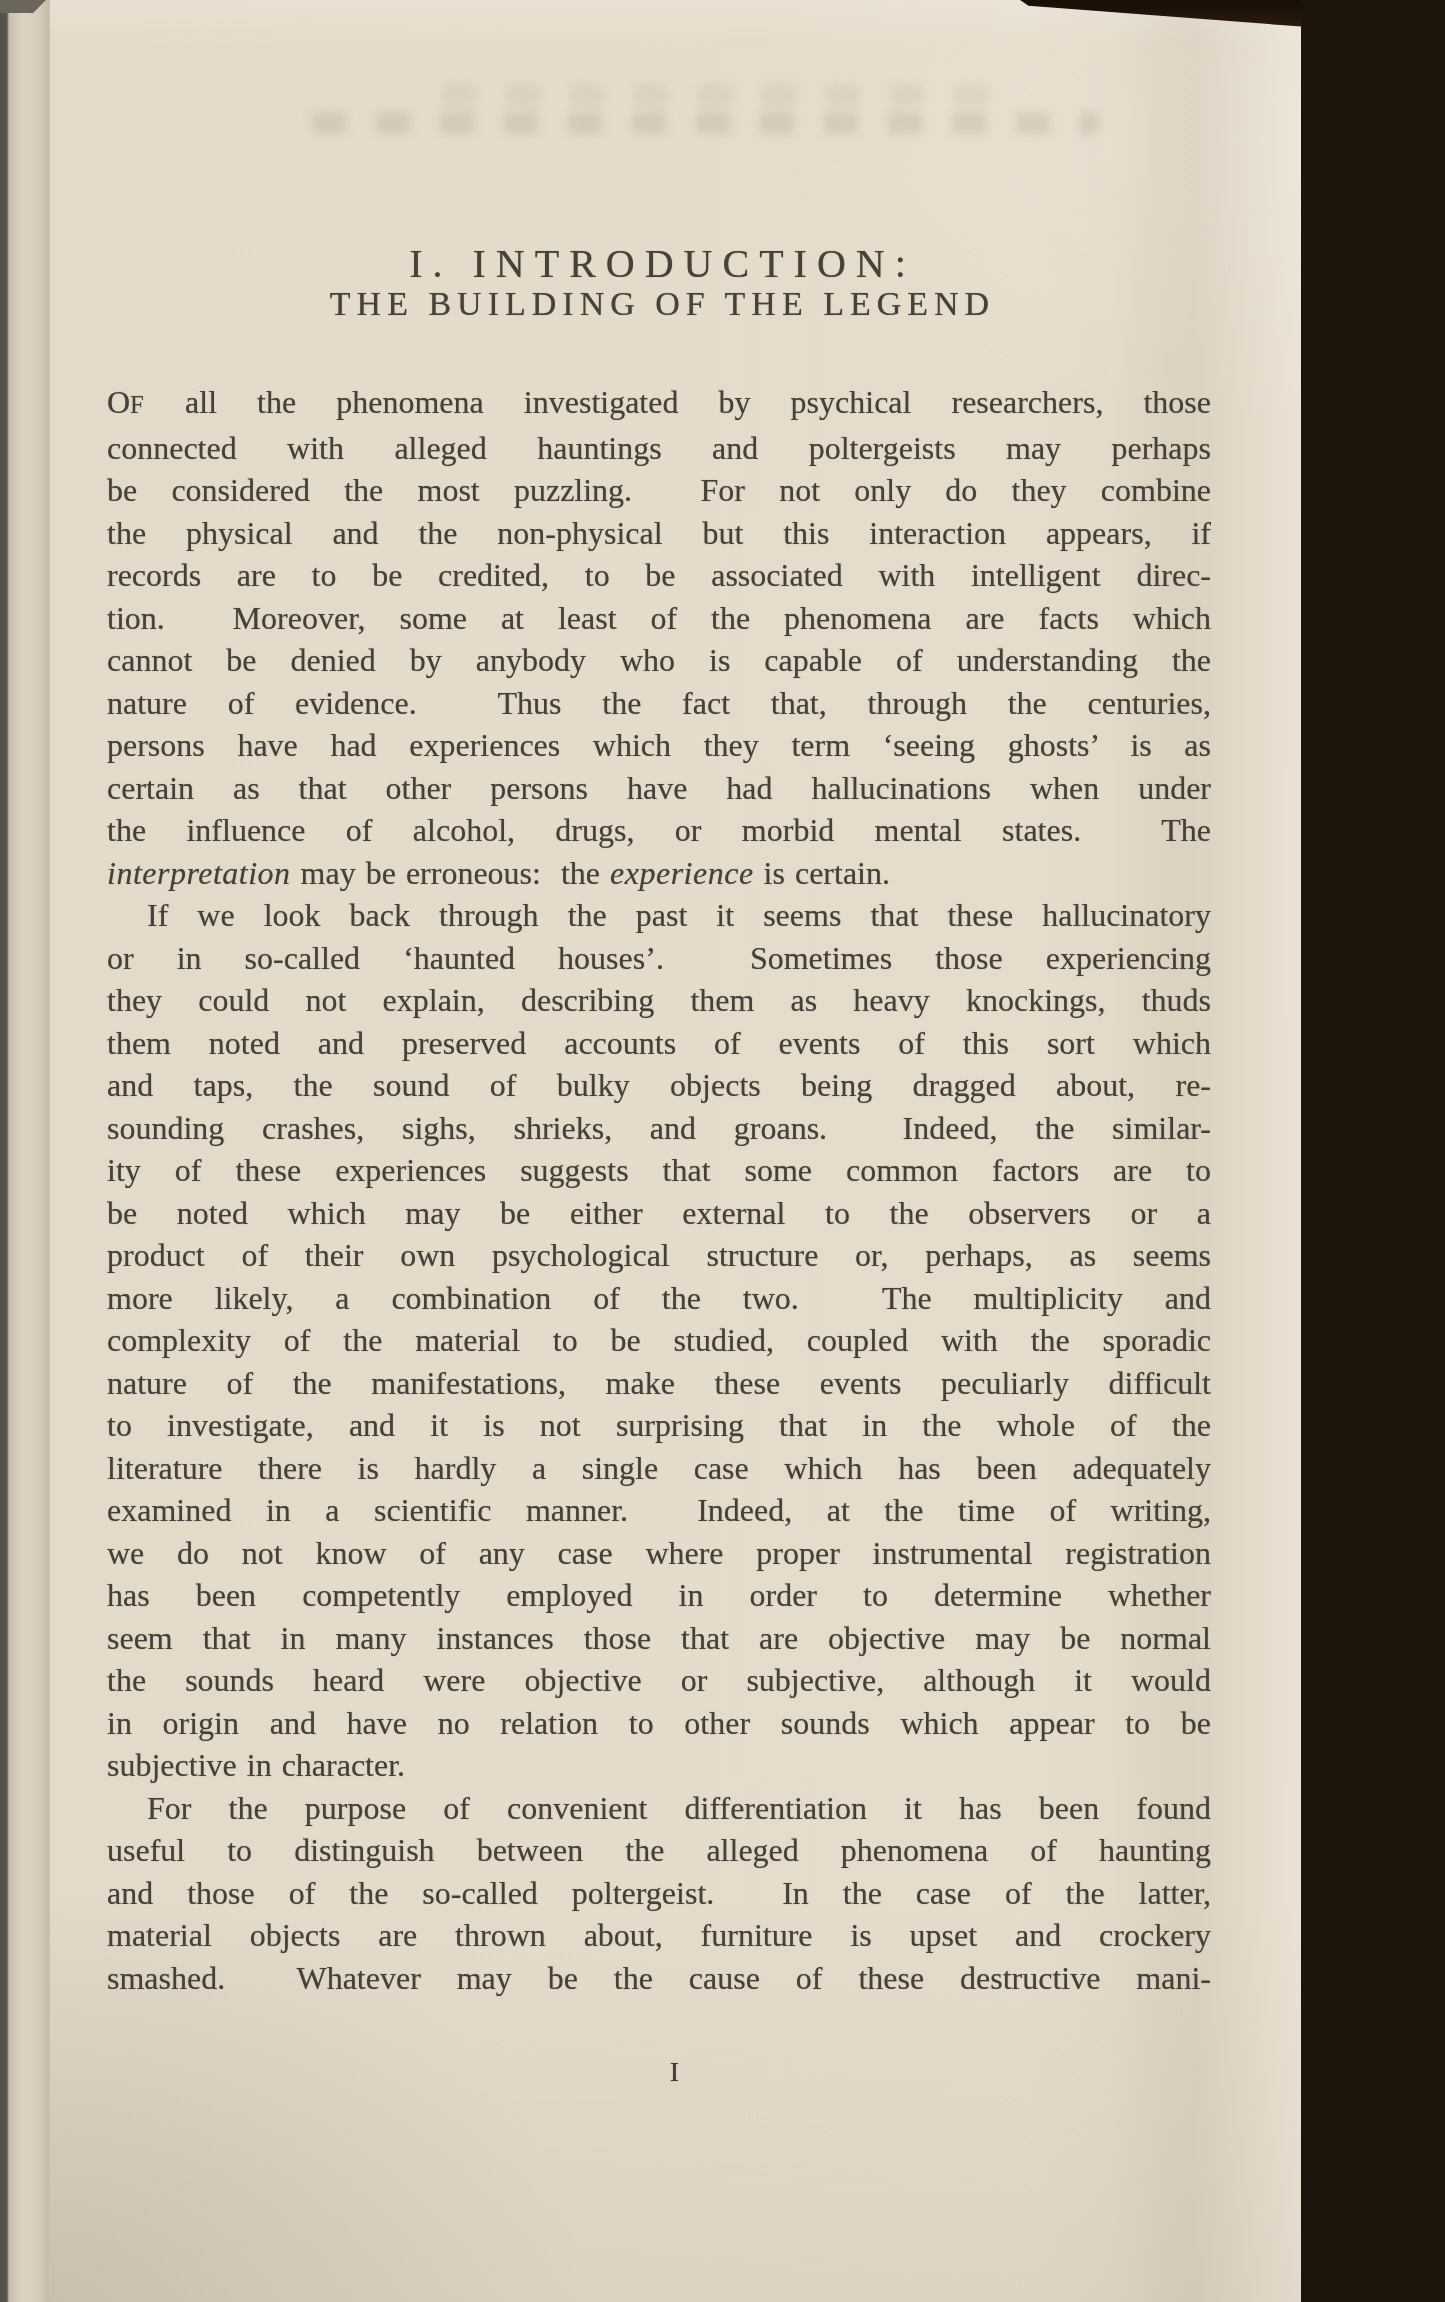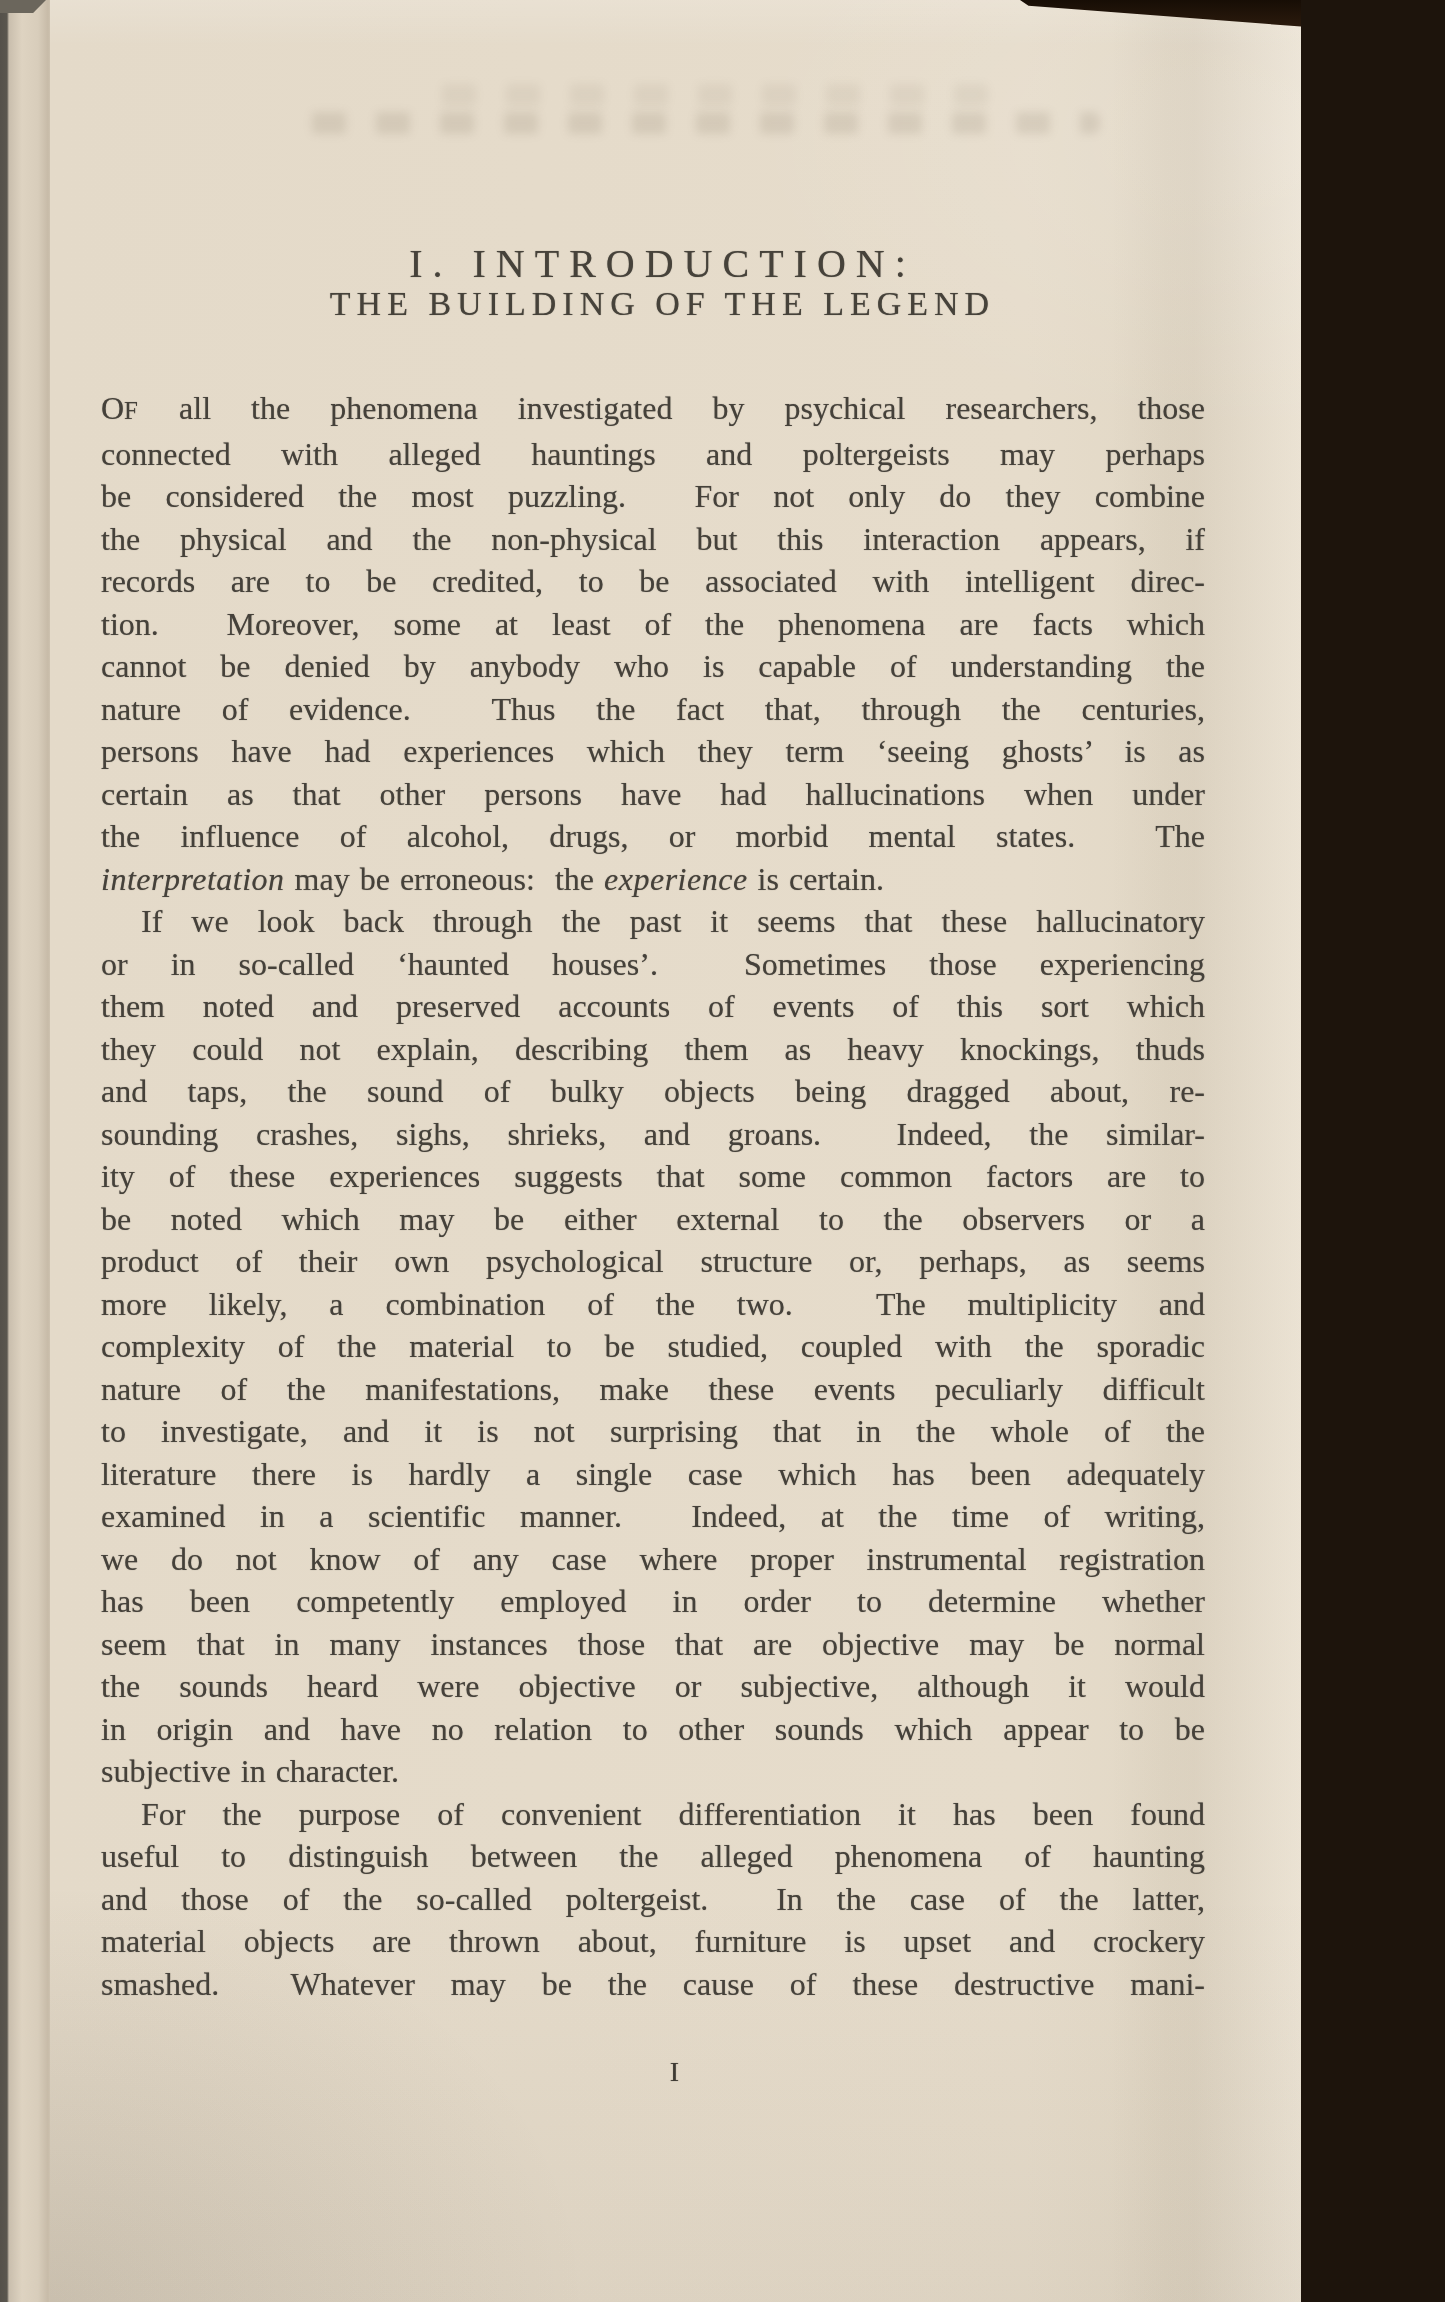--- a/index.html
+++ b/index.html
@@ -58,25 +58,24 @@
   .heading1,.heading2{
     position:absolute;left:60px;width:1105px;margin:0;
     text-align:center;font-weight:normal;
     color:#46423a;
     text-shadow:0 0 1px rgba(70,66,58,0.65);
   }
   .heading1{top:240px;font-size:40px;letter-spacing:10px;}
   .heading2{top:285px;font-size:34px;letter-spacing:6px;}
 
   .bodytext{
-    position:absolute;left:51px;top:381px;width:1104px;
+    position:absolute;left:57px;top:381px;width:1104px;
     color:#45413a;
     font-size:32px;line-height:42.5px;
     text-shadow:0 0 1px rgba(70,66,58,0.55);
-    margin-top:6px;
   }
   .line{
     text-align:justify;text-align-last:justify;
     word-spacing:2px;
     white-space:normal;
   }
   .line.lastline{text-align-last:left;}
   .line.indent{text-indent:40px;}
   .line em{letter-spacing:0.5px;}
   .sc{font-size:0.78em;letter-spacing:1px;}
@@ -109,22 +108,22 @@
         <div class="line">records are to be credited, to be associated with intelligent direc-</div>
         <div class="line">tion.&nbsp; Moreover, some at least of the phenomena are facts which</div>
         <div class="line">cannot be denied by anybody who is capable of understanding the</div>
         <div class="line">nature of evidence.&nbsp; Thus the fact that, through the centuries,</div>
         <div class="line">persons have had experiences which they term ‘seeing ghosts’ is as</div>
         <div class="line">certain as that other persons have had hallucinations when under</div>
         <div class="line">the influence of alcohol, drugs, or morbid mental states.&nbsp; The</div>
         <div class="line lastline"><em>interpretation</em> may be erroneous:&nbsp; the <em>experience</em> is certain.</div>
         <div class="line indent">If we look back through the past it seems that these hallucinatory</div>
         <div class="line">or in so-called ‘haunted houses’.&nbsp; Sometimes those experiencing</div>
+        <div class="line">they could not explain, describing them as heavy knockings, thuds</div>
         <div class="line">them noted and preserved accounts of events of this sort which</div>
-        <div class="line">they could not explain, describing them as heavy knockings, thuds</div>
         <div class="line">and taps, the sound of bulky objects being dragged about, re-</div>
         <div class="line">sounding crashes, sighs, shrieks, and groans.&nbsp; Indeed, the similar-</div>
         <div class="line">ity of these experiences suggests that some common factors are to</div>
         <div class="line">be noted which may be either external to the observers or a</div>
         <div class="line">product of their own psychological structure or, perhaps, as seems</div>
         <div class="line">more likely, a combination of the two.&nbsp; The multiplicity and</div>
         <div class="line">complexity of the material to be studied, coupled with the sporadic</div>
         <div class="line">nature of the manifestations, make these events peculiarly difficult</div>
         <div class="line">to investigate, and it is not surprising that in the whole of the</div>
         <div class="line">literature there is hardly a single case which has been adequately</div>

